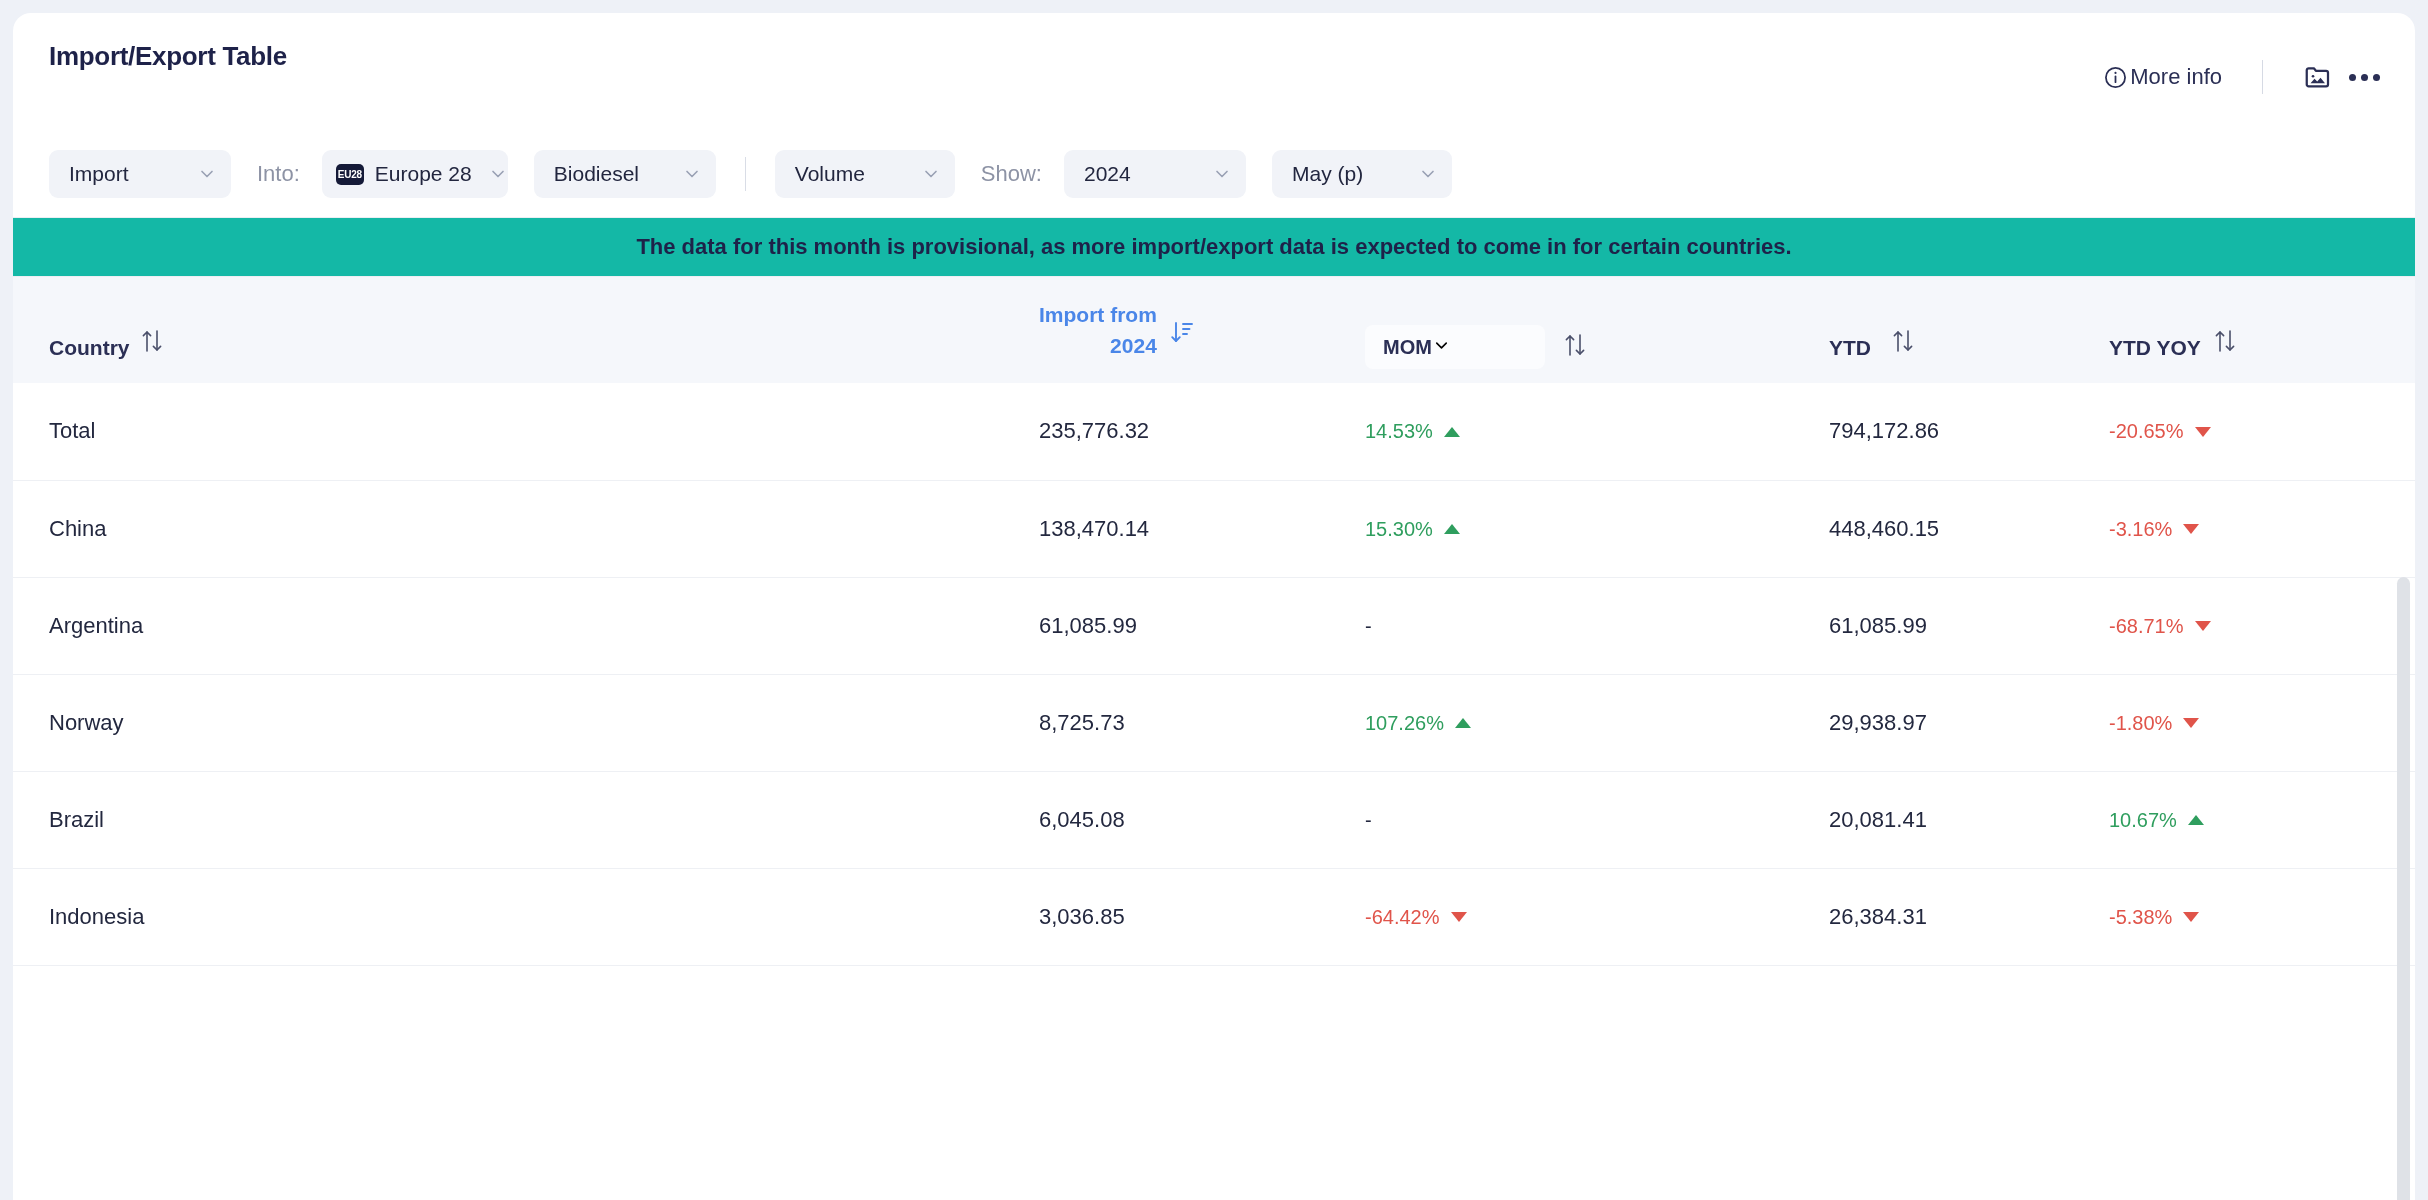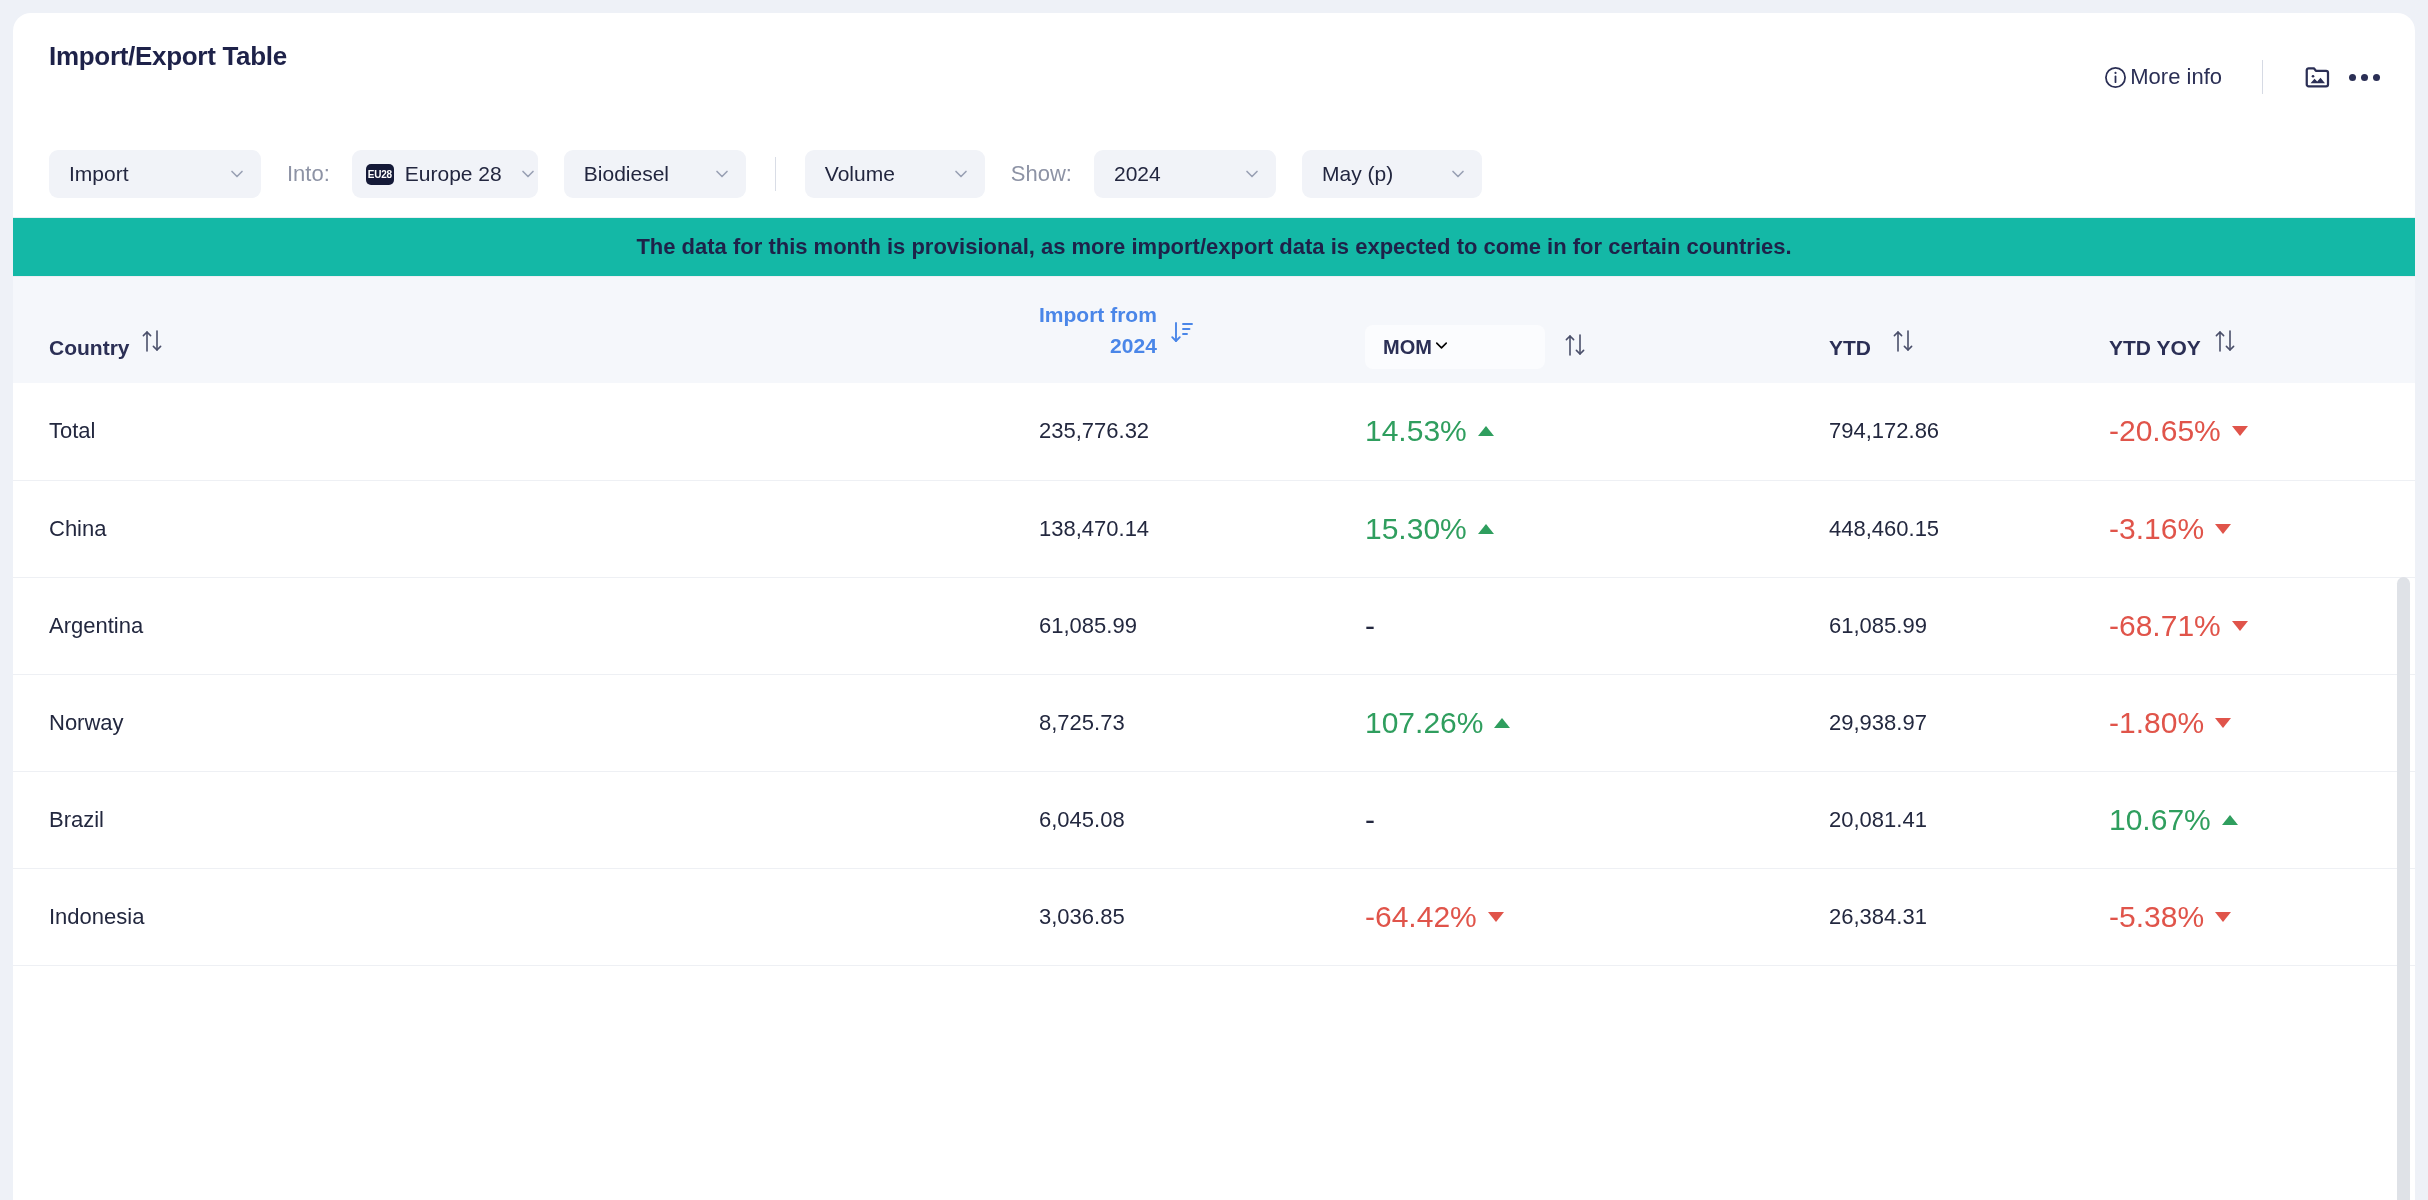--- a/index.html
+++ b/index.html
@@ -120,21 +120,21 @@
     color: #22263f;
     white-space: nowrap;
   }
   .select .chev {
     margin-left: auto;
     padding-left: 16px;
     display: flex;
     align-items: center;
     color: #9aa1b4;
   }
-  .sel-import { width: 212px; }
+  .sel-import { width: 182px; }
   .sel-region { width: 186px; padding-left: 14px; }
   .sel-commodity { width: 182px; }
   .sel-metric { width: 180px; }
   .sel-year { width: 182px; }
   .sel-month { width: 180px; }
 
   .flag-badge {
     width: 28px;
     height: 21px;
     border-radius: 5px;
@@ -283,21 +283,21 @@
   td.country { padding-left: 36px; }
   td.value   { padding-left: 386px; }
   td.mom     { padding-left: 12px; }
   td.ytd     { padding-left: 46px; }
   td.ytdyoy  { padding-left: 6px; }
 
   .delta {
     display: inline-flex;
     align-items: center;
     gap: 11px;
-    font-size: 30px;
+    font-size: 20px;
   }
   .delta.up   { color: #2f9e5e; }
   .delta.down { color: #e0544a; }
   .delta.none { color: #23283f; }
   .tri {
     width: 0; height: 0;
     border-left: 8px solid transparent;
     border-right: 8px solid transparent;
     display: inline-block;
   }

